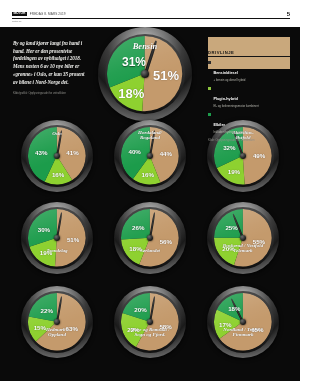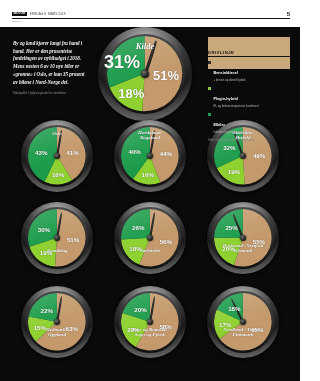--- a/index.html
+++ b/index.html
@@ -179,25 +179,25 @@
           <svg width="75.2" height="75.2">
             <path d="M 37.6 37.6 L 37.6 0 A 37.6 37.6 0 1 1 35.23907646569783 75.12580498890301 Z" fill="#c49a6c"></path>
             <path d="M 37.6 37.6 L 35.23907646569783 75.12580498890301 A 37.6 37.6 0 0 1 2.640404130601759 51.44148318094391 Z" fill="#8ed130"></path>
             <path d="M 37.6 37.6 L 2.640404130601759 51.44148318094391 A 37.6 37.6 0 0 1 37.599999999999994 0 Z" fill="#1c9c4b"></path>
           </svg>
         </div>
         <div class="needle" style="width: 2.585px; height: 34.592px; left: 45.7075px; top: 12.408px; transform: rotate(18deg);"></div>
         <div class="hub" style="left: 43.005px; top: 43.005px; width: 7.99px; height: 7.99px;"></div>
         <div class="glass" style="left: 9.4px; top: 9.4px; width: 75.2px; height: 75.2px;"></div>
         <div class="glab" style="font-size: 8.5px; top: 14.664px;">
-          <div>Kilde</div>
+          <div>Bensin</div>
         </div>
         <div class="pct" style="font-size: 13px; left: 68.0456px; top: 47.6614px; transform: translate(-50%, -50%);">51%</div>
         <div class="pct" style="font-size: 13px; left: 33.2976px; top: 65.8598px; transform: translate(-50%, -50%);">18%</div>
-        <div class="pct" style="font-size: 18px; left: 24px; top: 35.1648px; transform: translate(-50%, -50%);">31%</div>
+        <div class="pct" style="font-size: 12px; left: 36px; top: 35.1648px; transform: translate(-50%, -50%);">31%</div>
       </div>
       <div class="gauge" style="left: 21px; top: 120px; width: 72px; height: 72px;">
         <div class="bezel"></div>
         <div class="bezel2" style="left: 5.04px; top: 5.04px; width: 61.92px; height: 61.92px;"></div>
         <div class="face" style="left: 7.2px; top: 7.2px; width: 57.6px; height: 57.6px;">
           <svg width="57.6" height="57.6">
             <path d="M 28.8 28.8 L 28.8 0 A 28.8 28.8 0 0 1 44.23181169539511 53.11664425445803 Z" fill="#c49a6c"></path>
             <path d="M 28.8 28.8 L 44.23181169539511 53.11664425445803 A 28.8 28.8 0 0 1 16.537556402925915 54.85901911102137 Z" fill="#8ed130"></path>
             <path d="M 28.8 28.8 L 16.537556402925915 54.85901911102137 A 28.8 28.8 0 0 1 28.799999999999997 0 Z" fill="#1c9c4b"></path>
           </svg>

